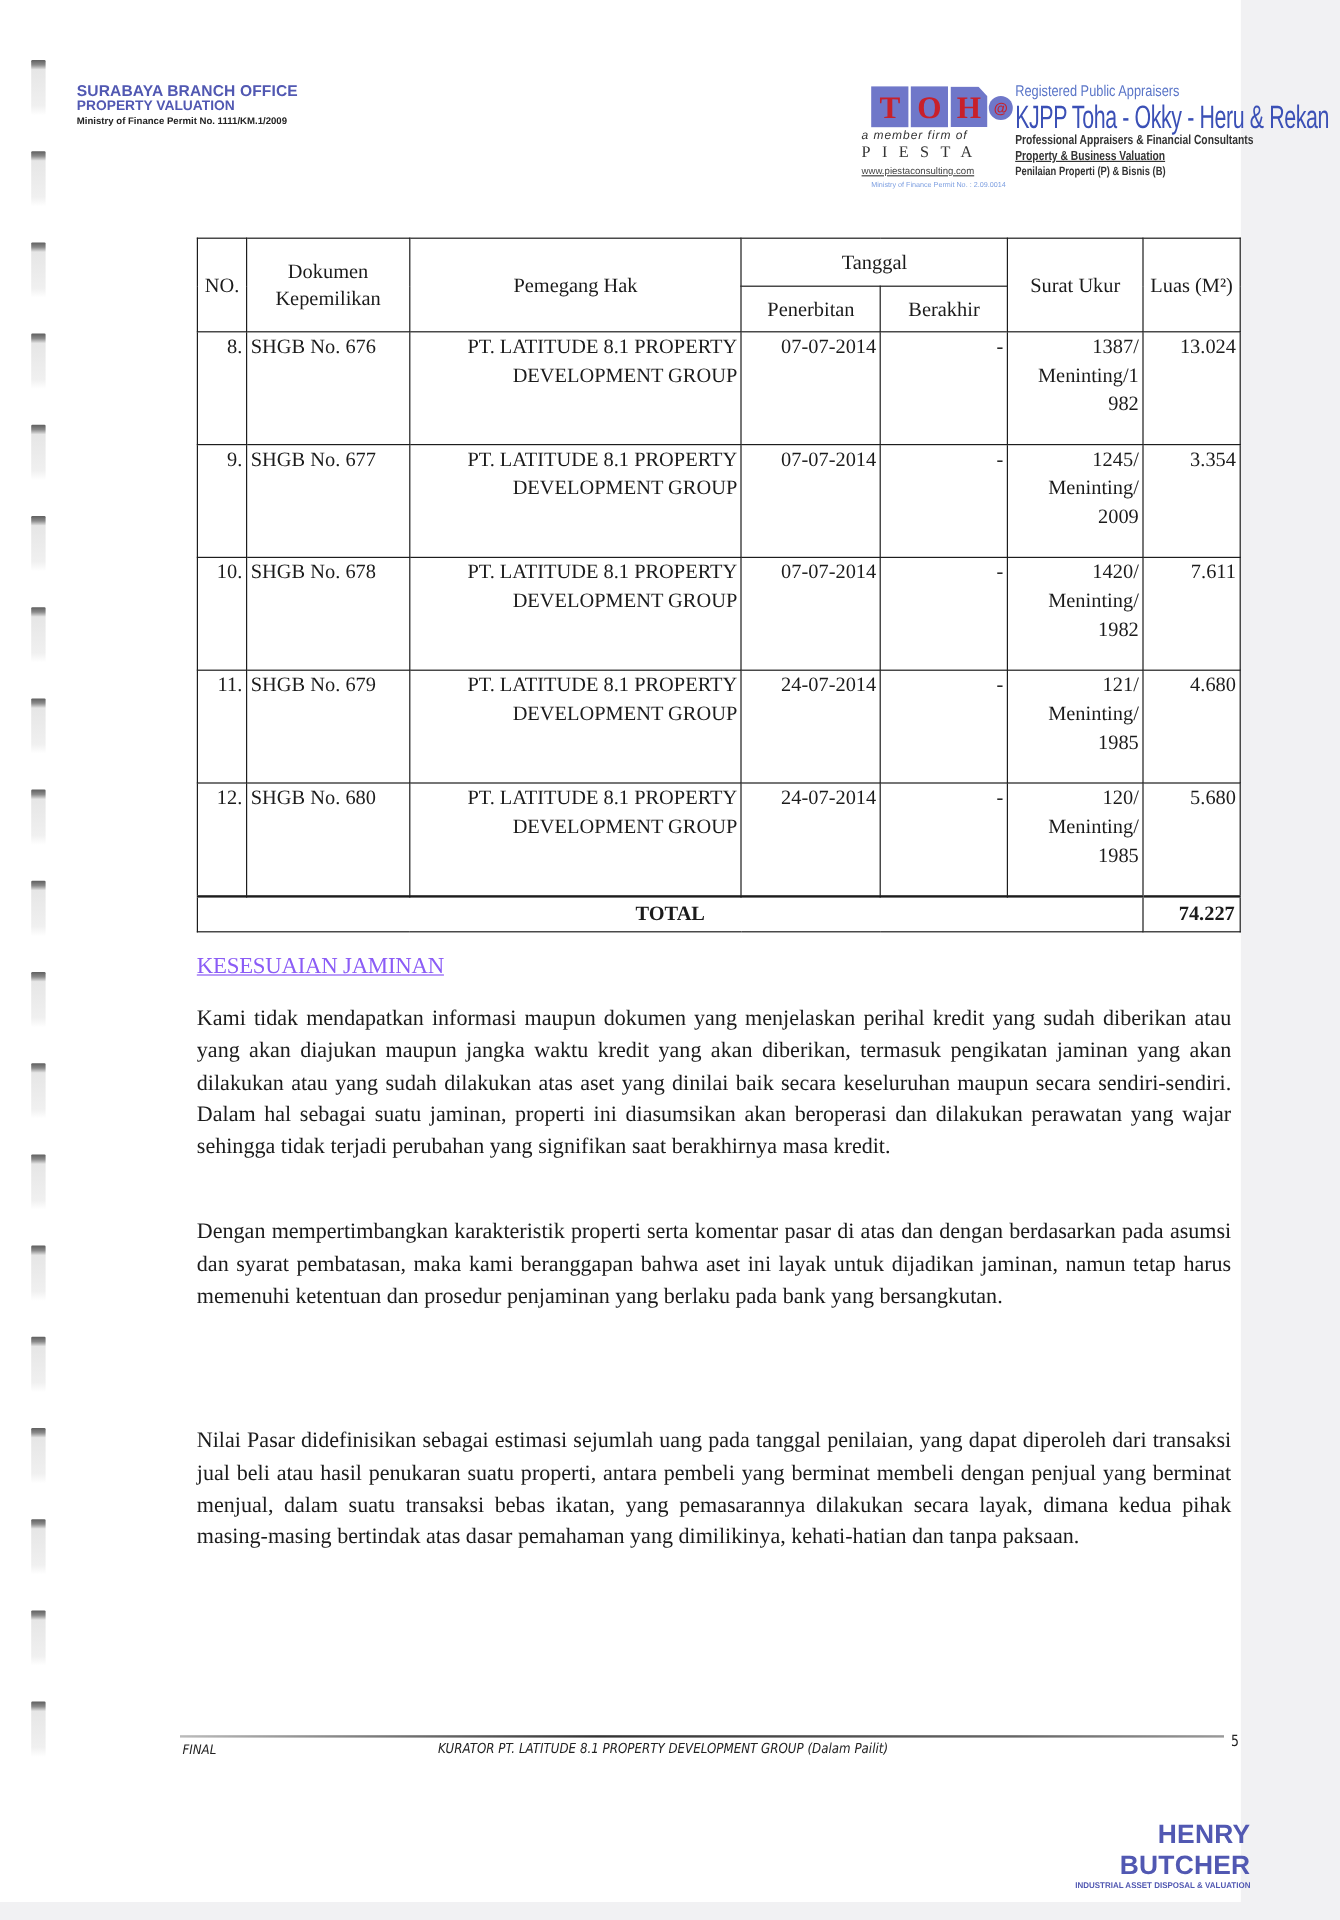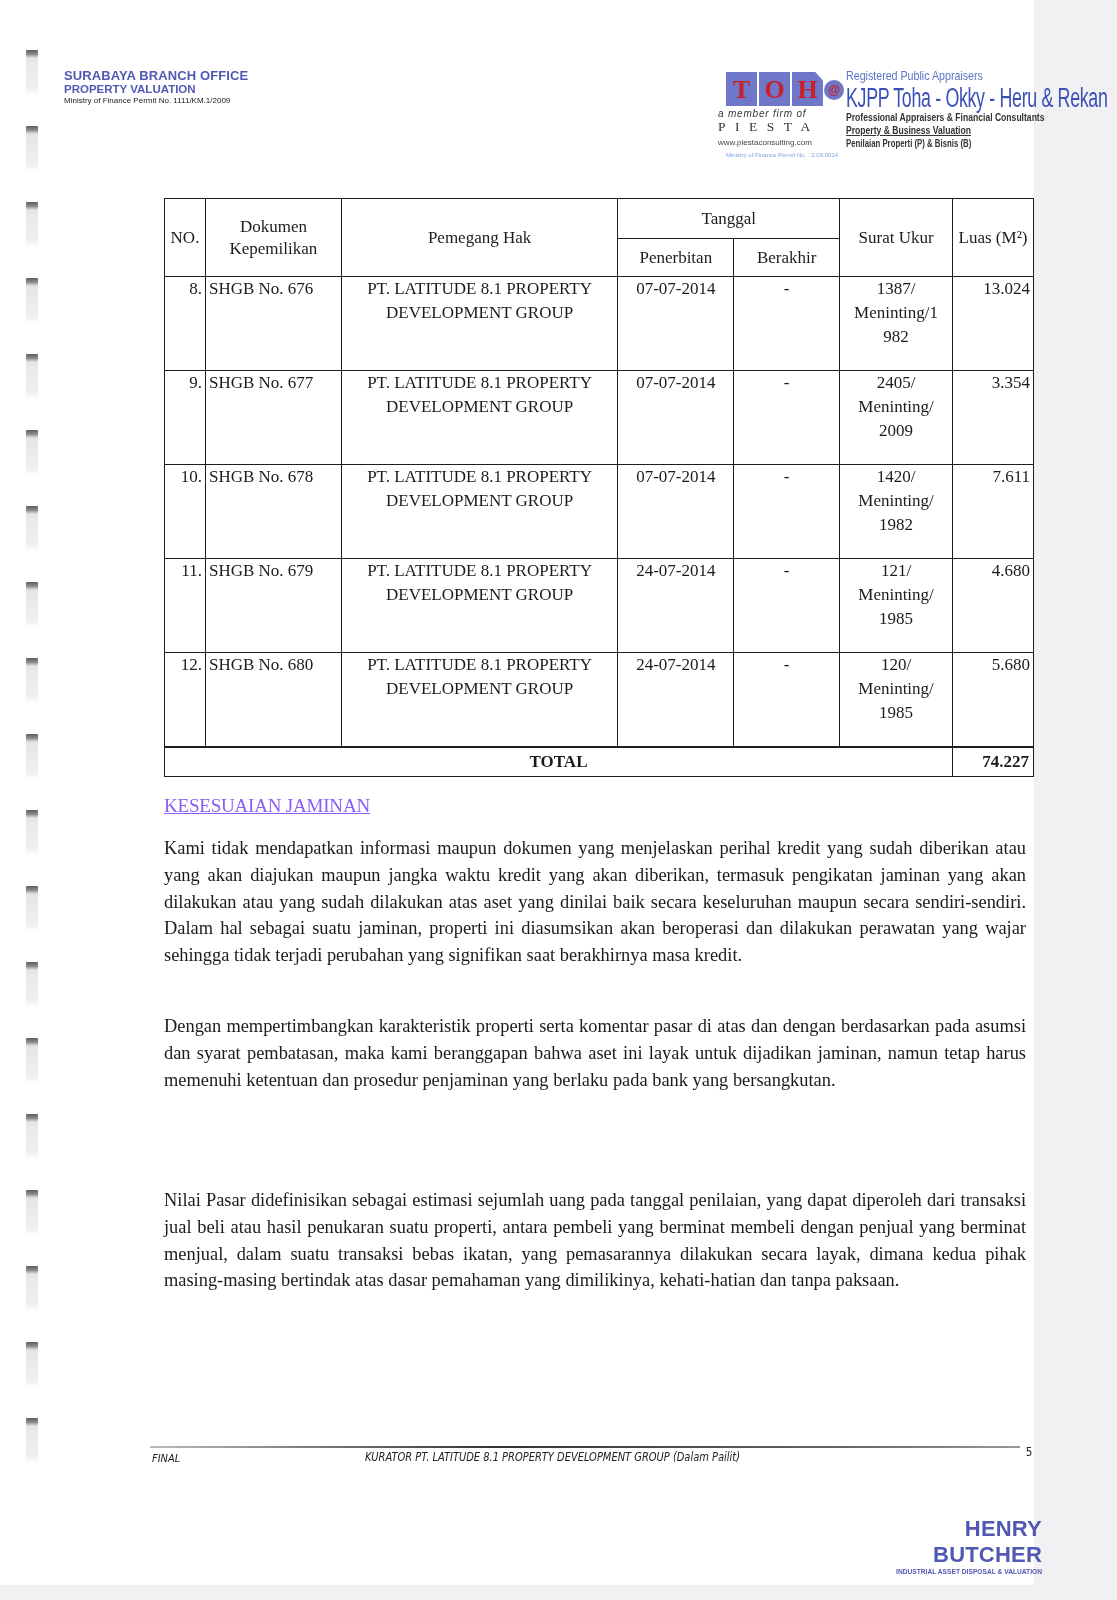--- a/index.html
+++ b/index.html
@@ -10,36 +10,36 @@
   }
   .binder {
     position: absolute; left: 26px; width: 12px; height: 46px;
     background: linear-gradient(to bottom, #5f5f5f 0px, #8a8a8a 4px, #e6e6e6 8px, #f0f0f0 38px, #ffffff 46px);
     border-radius: 1px;
   }
   
   .hdr-left { position: absolute; left: 64px; top: 68px; font-family: "Liberation Sans", sans-serif; }
   .hdr-left .l1 { color: #5158b2; font-weight: bold; font-size: 13px; letter-spacing: 0.1px; }
   .hdr-left .l2 { color: #5158b2; font-weight: bold; font-size: 11.5px; margin-top: 0px; }
-  .hdr-left .l3 { color: #222; font-weight: normal; font-size: 8px; margin-top: 1px; }
+  .hdr-left .l3 { color: #222; font-weight: bold; font-size: 8px; margin-top: 1px; }
   
   .toh-logo { position: absolute; left: 726px; top: 72px; width: 108px; height: 36px; }
   .toh-box {
     position: absolute; top: 0; width: 31px; height: 34px; background: #6f77c9;
     color: #c8202a; font-family: "Liberation Serif", serif; font-weight: bold; font-size: 26px;
     text-align: center; line-height: 36px;
   }
   .toh-at {
     position: absolute; left: 98px; top: 8px; width: 20px; height: 20px; border-radius: 50%;
     background: #6f77c9; color: #c8202a; font-size: 12px; font-weight: bold;
     font-family: "Liberation Sans", sans-serif; text-align: center; line-height: 20px;
   }
   .member { position: absolute; left: 718px; top: 108px; font-family: "Liberation Sans", sans-serif; font-style: italic; font-size: 10px; color: #333; letter-spacing: 0.8px; }
   .piesta { position: absolute; left: 718px; top: 119px; font-family: "Liberation Serif", serif; font-size: 13.5px; color: #333; letter-spacing: 9.5px; }
-  .piesta-url { position: absolute; left: 718px; top: 138px; font-family: "Liberation Sans", sans-serif; font-size: 8px; color: #444; }
+  .piesta-url { position: absolute; left: 718px; top: 138px; font-family: "Liberation Sans", sans-serif; font-size: 8px; color: #444; text-decoration: underline; }
   .piesta-permit { position: absolute; left: 726px; top: 152px; font-family: "Liberation Sans", sans-serif; font-size: 6px; color: #7d9fe0; }
   .hdr-right { position: absolute; left: 846px; top: 68px; font-family: "Liberation Sans", sans-serif; }
   .hdr-right .r1 { color: #5a75c8; font-size: 13px; transform: scaleX(0.82); transform-origin: left; white-space: nowrap; }
   .hdr-right .r2 { color: #3b50b6; font-size: 27px; line-height: 30px; transform: scaleX(0.66); transform-origin: left; white-space: nowrap; margin-top: 0px; letter-spacing: -0.5px; }
   .hdr-right .r3 { color: #333; font-weight: bold; font-size: 11px; transform: scaleX(0.78); transform-origin: left; white-space: nowrap; margin-top: -2px; }
   .hdr-right .r4 { color: #333; font-weight: bold; font-size: 11px; transform: scaleX(0.78); transform-origin: left; white-space: nowrap; text-decoration: underline; margin-top: 1px; }
   .hdr-right .r5 { color: #333; font-weight: bold; font-size: 10px; transform: scaleX(0.78); transform-origin: left; white-space: nowrap; margin-top: 2px; }
 
   
   .tbl-wrap { position: absolute; left: 164px; top: 198px; width: 870px; }
@@ -54,21 +54,21 @@
   .c-no { width: 41px; }
   .c-doc { width: 136px; }
   .c-holder { width: 277px; }
   .c-iss { width: 116px; }
   .c-exp { width: 106px; }
   .c-su { width: 113px; }
   .c-luas { width: 81px; }
   table.ownership td { height: 94px; padding: 0 3px; line-height: 24px; padding-top: 0px; }
   td.no { text-align: right; padding-right: 5px; }
   td.doc { text-align: left; padding-left: 3px; }
-  td.holder, td.iss, td.exp, td.su { text-align: center; }
+  td.holder, td.iss, td.exp, td.su { text-align: right; }
   td.luas { text-align: right; padding-right: 4px; }
   tr.total-row td { height: 30px; line-height: 28px; font-weight: bold; text-align: center; border-top: 2px solid #1d1d1d; }
   tr.total-row td.tot-val { text-align: right; padding-right: 4px; }
 
   
   .section-h {
     position: absolute; left: 164px; font-family: "Liberation Serif", serif; font-size: 19px;
     color: #8b5cf6; text-decoration: underline; letter-spacing: -0.2px;
   }
   .para {
@@ -170,21 +170,21 @@
             <td class="exp">-</td>
             <td class="su">1387/ Meninting/1 982</td>
             <td class="luas">13.024</td>
           </tr>
           <tr>
             <td class="no">9.</td>
             <td class="doc">SHGB No. 677</td>
             <td class="holder">PT. LATITUDE 8.1 PROPERTY DEVELOPMENT GROUP</td>
             <td class="iss">07-07-2014</td>
             <td class="exp">-</td>
-            <td class="su">2405/ Meninting/ 2009</td>
+            <td class="su">1245/ Meninting/ 2009</td>
             <td class="luas">3.354</td>
           </tr>
           <tr>
             <td class="no">10.</td>
             <td class="doc">SHGB No. 678</td>
             <td class="holder">PT. LATITUDE 8.1 PROPERTY DEVELOPMENT GROUP</td>
             <td class="iss">07-07-2014</td>
             <td class="exp">-</td>
             <td class="su">1420/ Meninting/ 1982</td>
             <td class="luas">7.611</td>

